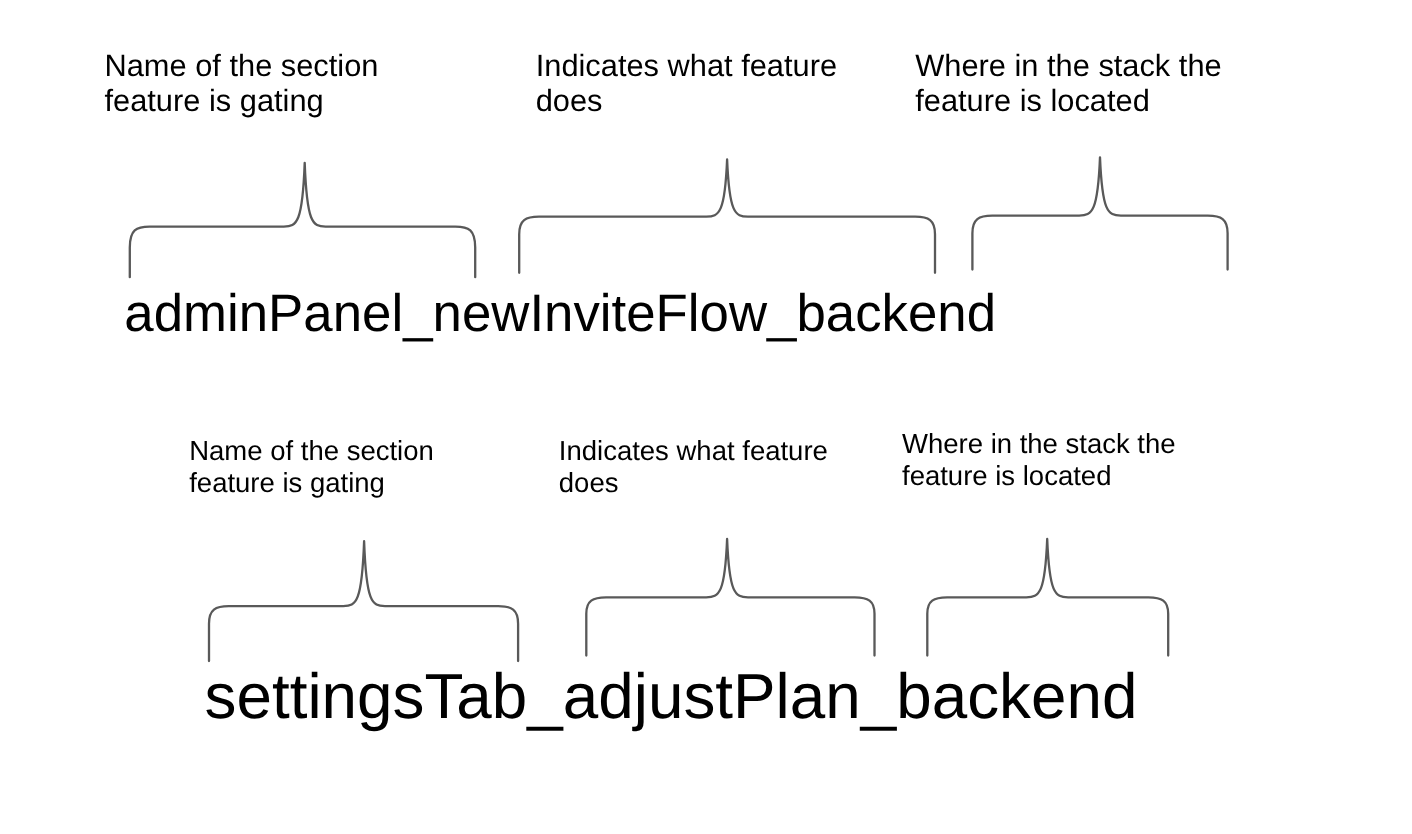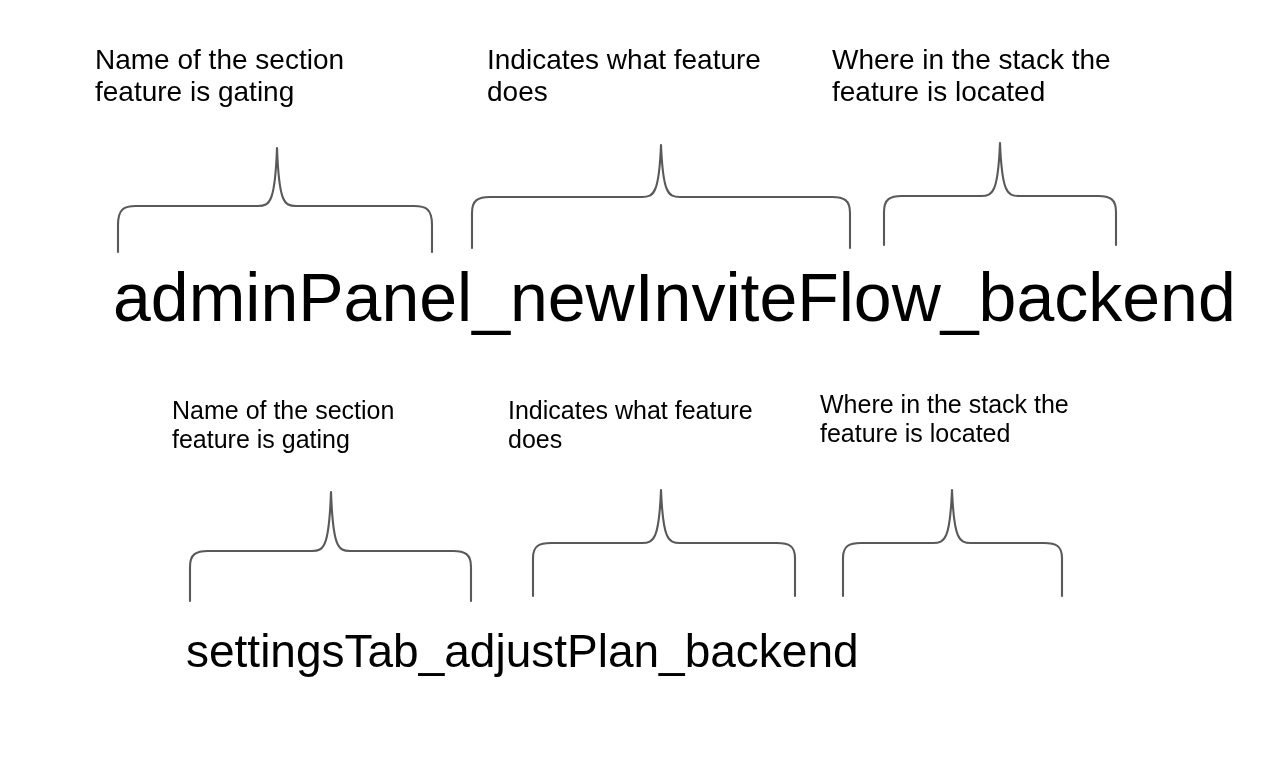--- a/index.html
+++ b/index.html
@@ -29,22 +29,22 @@
   }
   .annotation.r1 { font-size: 28px; }
   .annotation.r2 { font-size: 25px; }
 
   .codeline {
     position: absolute;
     white-space: pre;
     color: #000000;
     letter-spacing: 0px;
   }
-  .codeline.r1 { font-size: 68px; left: 113px; top: 258px; }
-  .codeline.r2 { font-size: 46px; left: 186px; top: 624px; }
+  .codeline.r1 { font-size: 48px; left: 113px; top: 258px; }
+  .codeline.r2 { font-size: 58px; left: 186px; top: 600px; }
 
   .brace-layer {
     position: absolute;
     left: 0; top: 0;
     width: 1284px;
     height: 758px;
     pointer-events: none;
   }
 </style>
 </head>

